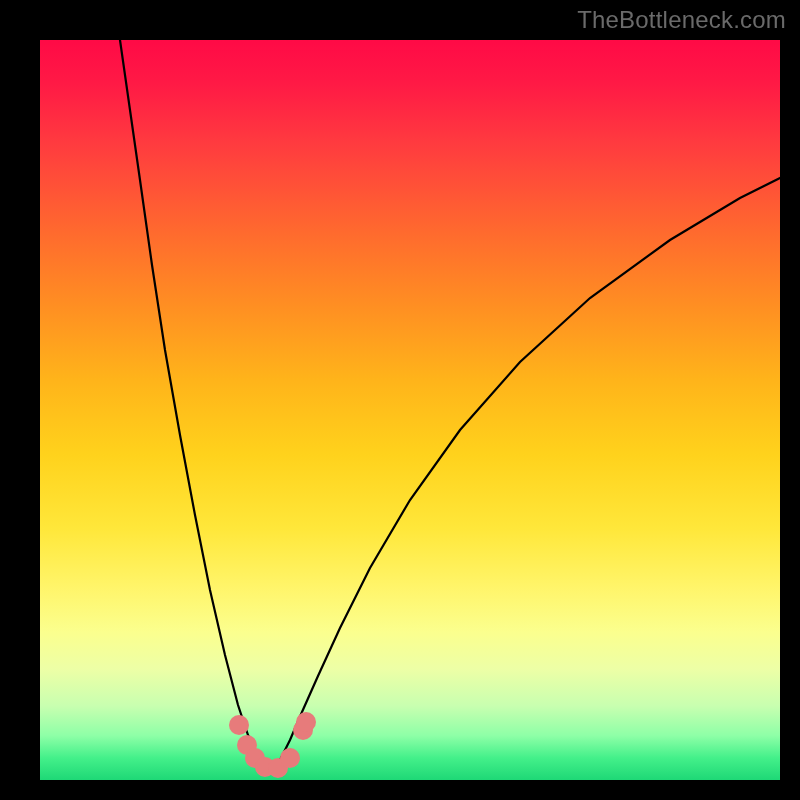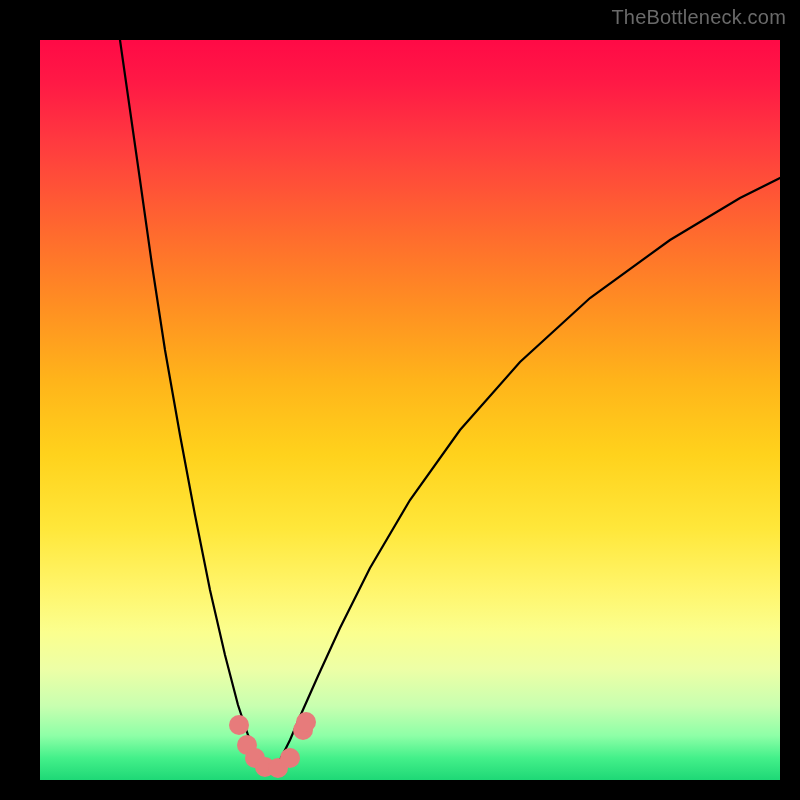--- a/index.html
+++ b/index.html
@@ -47,21 +47,21 @@
       #8effa7 94%,
       #44f08a 97%,
       #1ed876 100%
     );
   }
   .watermark {
     position: absolute;
     top: 6px;
     right: 14px;
     color: #6a6a6a;
-    font-size: 20px;
+    font-size: 24px;
     font-weight: 500;
     letter-spacing: 0.2px;
     user-select: none;
   }
   svg.curve {
     position: absolute;
     inset: 0;
     width: 740px;
     height: 740px;
   }

